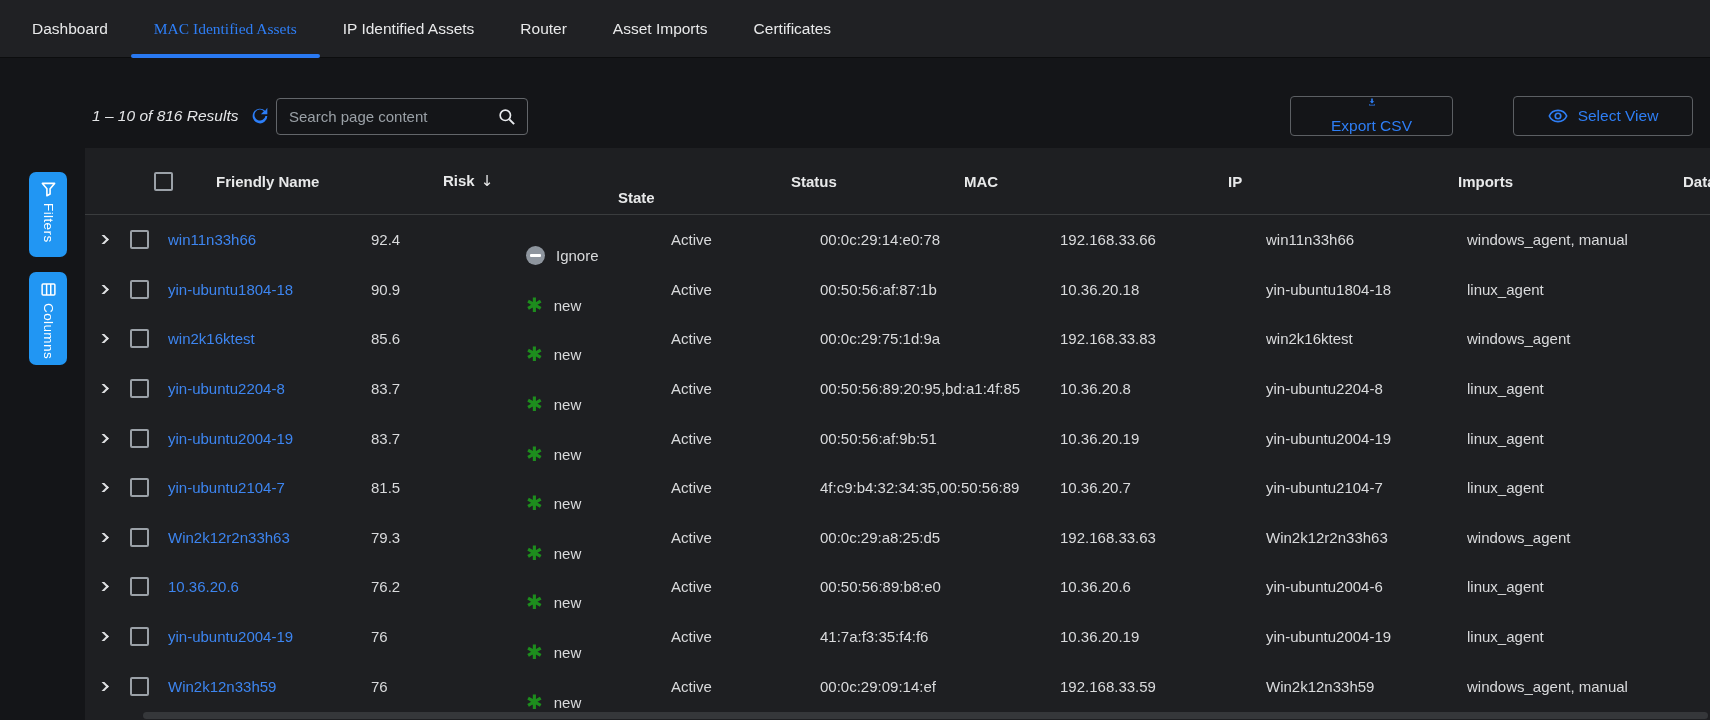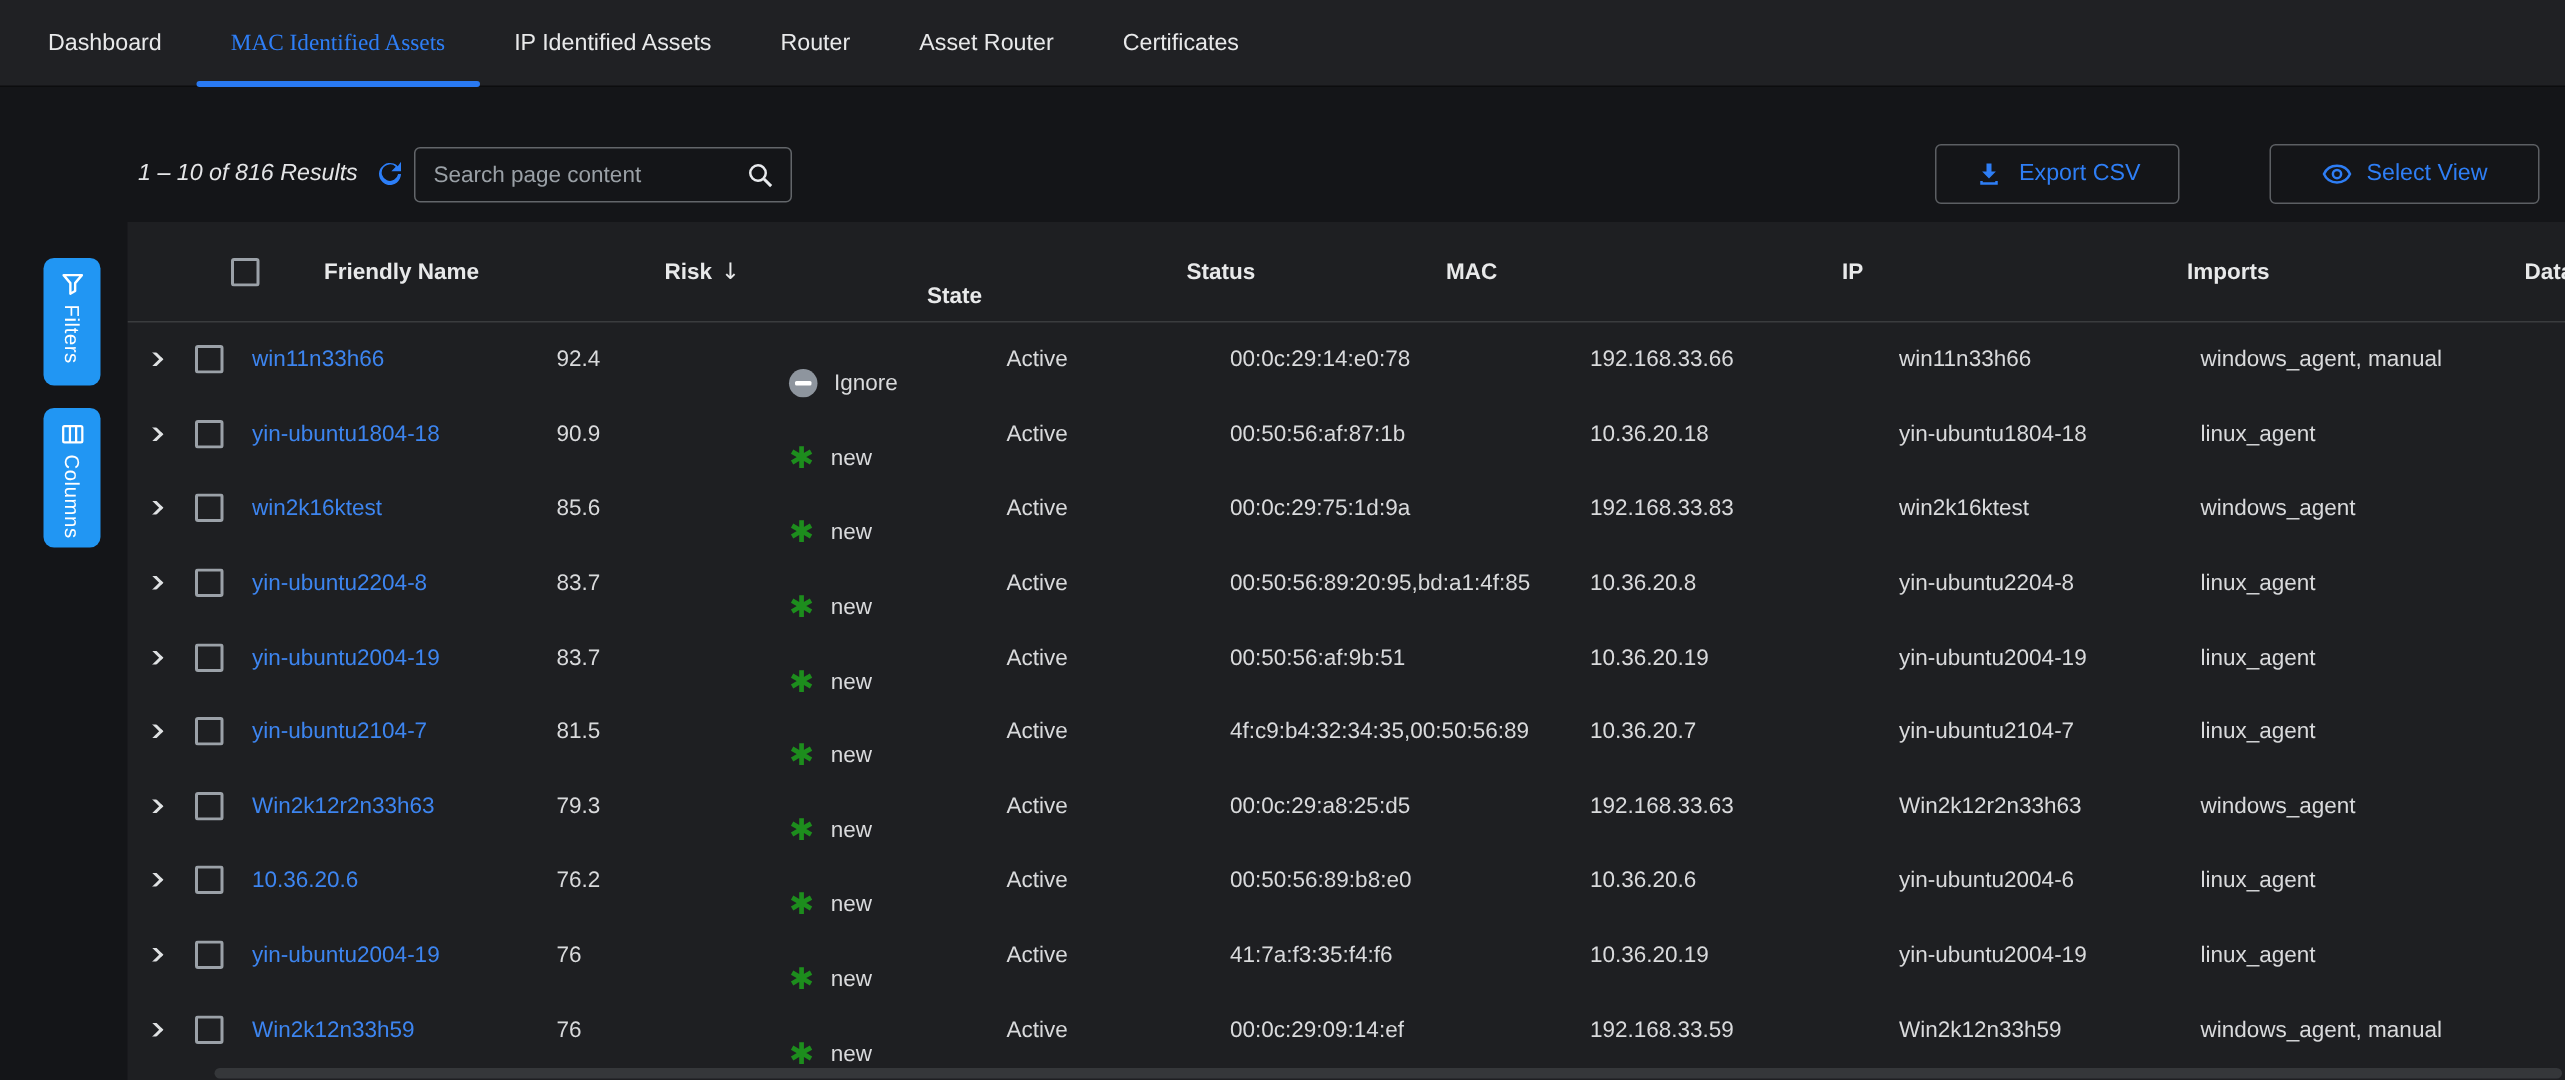--- a/index.html
+++ b/index.html
@@ -40,21 +40,21 @@
   }
   .searchbox input::placeholder { color:#9aa0a6; }
   .search-glyph { width:20px; height:20px; flex:0 0 auto; }
 
   .tool-btn {
     position:absolute; top:96px; height:40px;
     border:1px solid #5c5f63; border-radius:4px; background:transparent;
     color:#2e7ef5; font-size:15.5px; font-family:inherit;
     display:flex; align-items:center; justify-content:center; gap:10px; cursor:pointer;
   }
-  .btn-export { left:1290px; width:163px; }
+  .btn-export { left:1290px; width:163px;flex-direction:column; }
   .btn-select-view { left:1467px; width:180px;margin-left:46px; }
   .tool-btn svg { width:20px; height:20px; }
 
   
   .side-btn {
     position:absolute; left:29px; width:38px; background:#2196f3; border-radius:7px;
     display:flex; flex-direction:column; align-items:center; cursor:pointer;
   }
   .side-btn.filters { top:172px; height:85px; }
   .side-btn.columns { top:272px; height:93px; }
@@ -112,21 +112,21 @@
 </head>
 <body>
 
 <div class="page">
 
   <div class="navbar">
     <div class="tab">Dashboard</div>
     <div class="tab active">MAC Identified Assets</div>
     <div class="tab">IP Identified Assets</div>
     <div class="tab">Router</div>
-    <div class="tab">Asset Router</div>
+    <div class="tab">Asset Imports</div>
     <div class="tab">Certificates</div>
   </div>
 
   <div class="results">1 – 10 of 816 Results</div>
 
   <div class="refresh-btn">
     <svg viewBox="0 0 24 24">
       <path d="M17.65 6.35A8 8 0 1 0 20 12h-2.1a6 6 0 1 1-1.7-5.3L13 10h7V3l-2.35 3.35z" fill="#2c7ef8"></path>
     </svg>
   </div>

